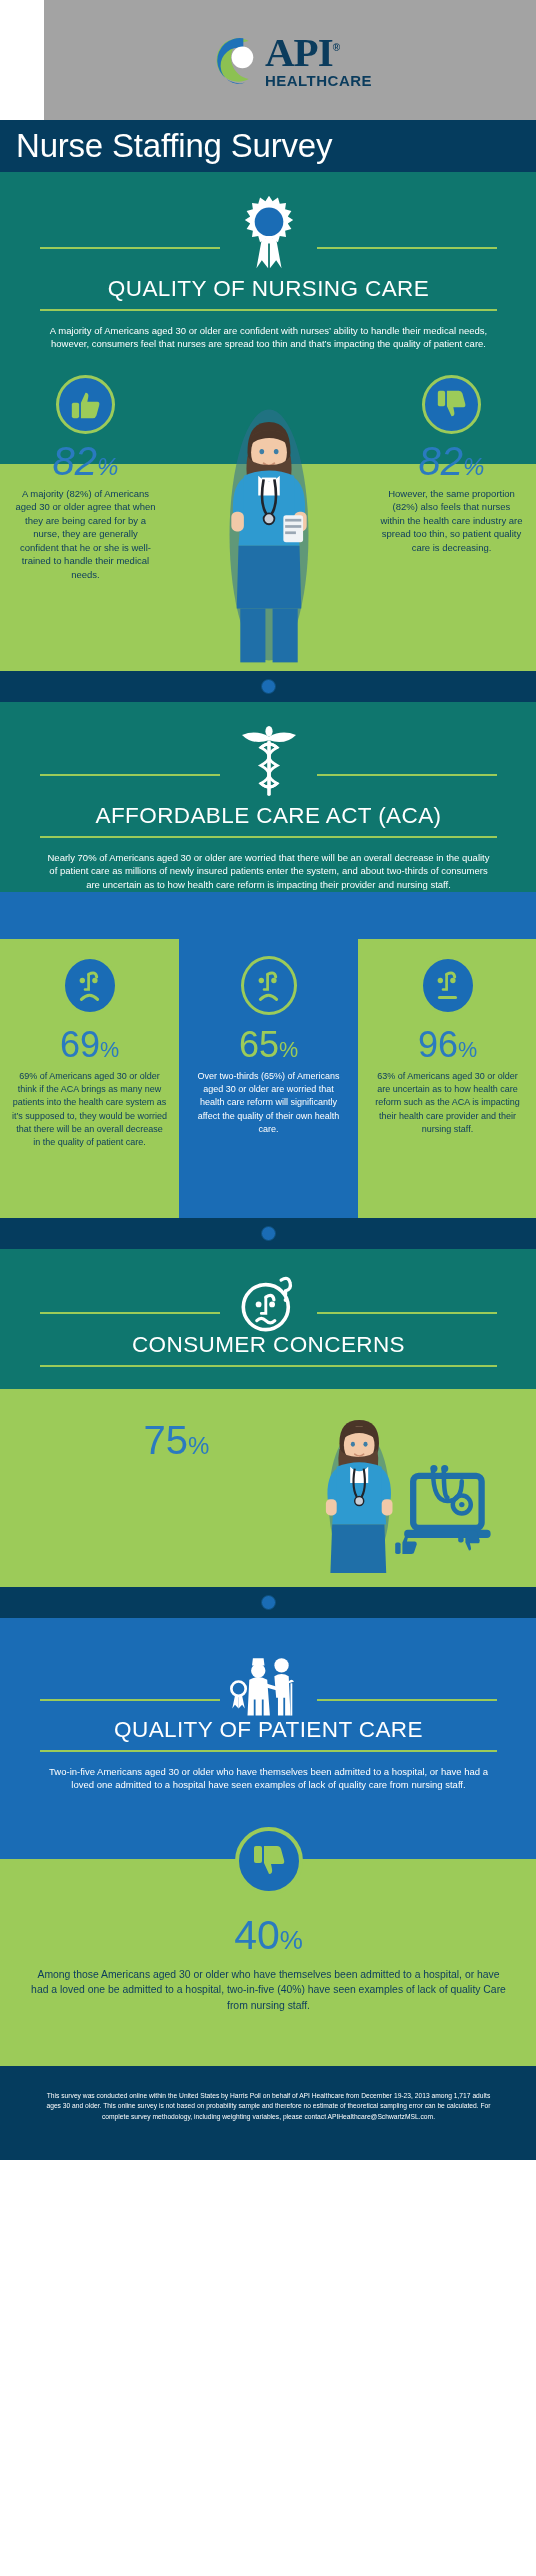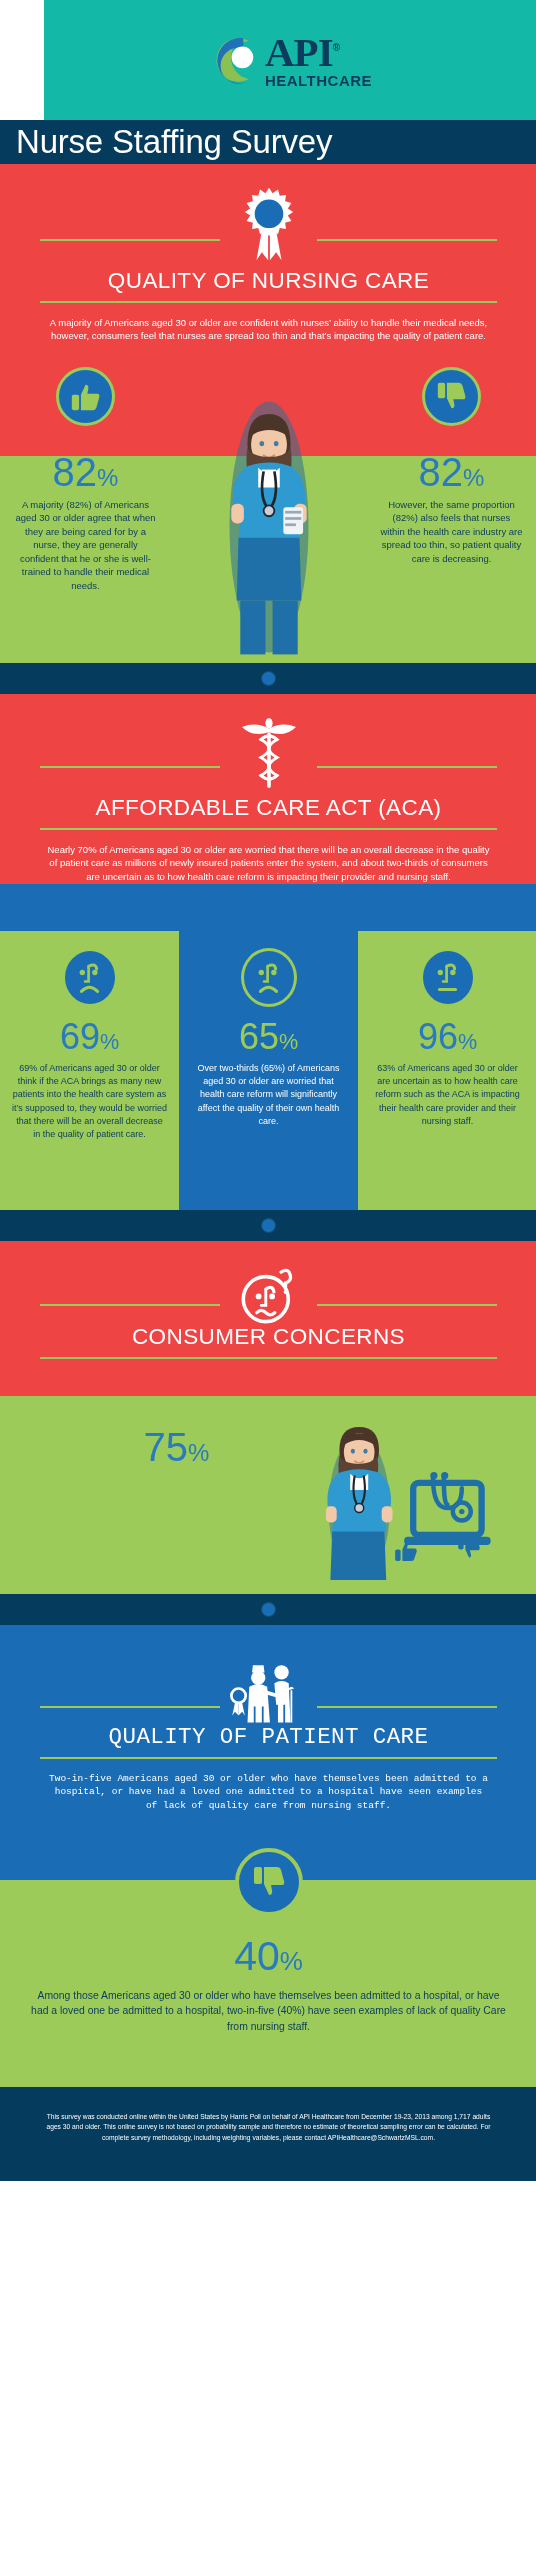--- a/index.html
+++ b/index.html
@@ -5,34 +5,34 @@
   * { margin:0; padding:0; box-sizing:border-box; }
   html, body { background:#ffffff; }
   body {
     width:537px;
     font-family:"Liberation Sans", sans-serif;
     -webkit-font-smoothing:antialiased;
   }
   .page { width:537px; position:relative; overflow:hidden; }
 
   
-  .logo-bar { background:#14b8a6; height:120px; display:flex; align-items:center; justify-content:center;margin-left:44px; }
+  .logo-bar { background:#a3a3a3; height:120px; display:flex; align-items:center; justify-content:center;margin-left:44px; }
   .logo { display:flex; align-items:center; gap:3.6px; }
   .logo-mark { width:56px; height:56px; position:relative; flex:none; }
   .logo-text { display:flex; flex-direction:column; line-height:1; margin-left:-3.6px; }
   .logo-api { font-family:"Liberation Serif", serif; font-weight:bold; font-size:41px; color:#0b3c5d; letter-spacing:-0.9px; position:relative; }
   .logo-reg { font-size:10px; vertical-align:super; font-family:"Liberation Sans", sans-serif; }
   .logo-sub { font-family:"Liberation Sans", sans-serif; font-weight:bold; font-size:15px; color:#0b3c5d; letter-spacing:0.5px; margin-top:0.9px; }
 
   
-  .title-band { background:#053c5e; height:44px; display:flex; align-items:center; padding-left:16px; }
+  .title-band { background:#053c5e; height:52px; display:flex; align-items:center; padding-left:16px; }
   .title-band h1 { color:#ffffff; font-size:33px; font-weight:normal; letter-spacing:-0.2px; }
 
   
-  .sec-blue { background:#ef4444; }
+  .sec-blue { background:#0f766e; }
   .sec-green { background:#9ccb59; }
   .divider-band { background:#053c5e; height:31px; display:flex; align-items:center; justify-content:center; }
   .dot { width:15.3px; height:15.3px; border-radius:50%; background:#1a6cb5; border:1.8px solid #0e4f7c; }
 
   .sec-icon { display:flex; justify-content:center; padding-top:21.6px; }
   .rule-row { display:flex; align-items:center; justify-content:center; gap:0; margin-top:-23.4px; }
   .rule { height:1.8px; background:#9ccb59; flex:1; }
   .rule-gap { width:97px; }
   .sec-head { text-align:center; color:#ffffff; font-size:22.5px; font-weight:normal; letter-spacing:0.4px; margin-top:3.6px; }
   .sec-underline { height:1.8px; background:#9ccb59; margin:7.2px 40px 0 40px; }
@@ -40,21 +40,21 @@
 
   
   .s1 { position:relative; }
   .s1-blue { height:113px; }
   .s1-green { height:207px; }
   .s1-cols { position:absolute; left:0; right:0; top:0; display:flex; }
   .s1-col { width:171px; text-align:center; }
   .s1-col.right { margin-left:auto; }
   .s1-icon-wrap { display:flex; justify-content:center; padding-top:23.4px; }
   .circ-icon { width:59px; height:59px; border-radius:50%; border:3.6px solid #9ccb59; background:#1a6cb5; display:flex; align-items:center; justify-content:center; }
-  .big-num { font-size:40px; color:#2a7ac0; line-height:1; margin-top:26px; font-weight:normal; }
+  .big-num { font-size:40px; color:#2a7ac0; line-height:1; margin-top:7px; font-weight:normal;font-style:italic; }
   .big-num .pct { font-size:24px; }
   .stat-body { color:#0b3c5d; font-size:9.5px; line-height:1.42; padding:6.3px 14.4px 0 14.4px; }
 
   .nurse-holder { position:absolute; left:0; right:0; top:49px; display:flex; justify-content:center; pointer-events:none; }
 
   
   .s2-stats { position:relative; }
   .s2-bg { display:flex; height:279px; }
   .s2-bg .band { flex:1; }
   .s2-bg .band.b-green { background:#9ccb59; }
@@ -75,21 +75,21 @@
   
   .s3-green { background:#9ccb59; position:relative; height:198px; }
   .s3-inner { display:flex;padding-left:28px; }
   .s3-left { width:297px; text-align:center; padding-top:31px; }
   .s3-num { font-size:40px; color:#2a7ac0; line-height:1; }
   .s3-num .pct { font-size:24px; }
   .s3-body { color:#0b3c5d; font-size:9.5px; line-height:1.45; padding:7.2px 36px 0 31px; }
   .s3-art { position:absolute; right:23.4px; top:21.6px; }
 
   
-  .s4-blue { background:#1a6cb5; position:relative;font-family:Liberation Mono, monospace; }
+  .s4-blue { background:#1a6cb5; position:relative; }
   .s4-green { background:#9ccb59; height:207px; text-align:center; }
   .s4-thumb-holder { position:absolute; left:0; right:0; bottom:-36px; display:flex; justify-content:center; z-index:3; }
   .s4-num { font-size:41px; color:#2a7ac0; line-height:1; padding-top:56px; }
   .s4-num .pct { font-size:26px; }
   .s4-body { color:#0b3c5d; font-size:10.4px; line-height:1.5; padding:10.8px 31px 0 31px; }
 
   
   .footer { background:#053c5e; padding:25px 41px 38px 41px; }
   .footer p { color:#ffffff; font-size:6.7px; line-height:1.55; text-align:center; }
 </style>
@@ -293,21 +293,21 @@
         <div class="s2-body body-navy">63% of Americans aged 30 or older are uncertain as to how health care reform such as the ACA is impacting their health care provider and their nursing staff.</div>
       </div>
 
     </div>
   </div>
 
   <div class="divider-band">
     <span class="dot"></span>
   </div>
 
-  <div class="sec-blue" style="padding-bottom:37px">
+  <div class="sec-blue" style="padding-bottom:22px">
     <div class="sec-icon">
       <svg width="63" height="65" viewBox="0 0 70 72">
         <circle cx="32" cy="40" r="25" fill="none" stroke="#ffffff" stroke-width="4"></circle>
         <circle cx="24" cy="37" r="3.2" fill="#ffffff"></circle>
         <circle cx="39" cy="37" r="3.2" fill="#ffffff"></circle>
         <path d="M32 29 q8-5 9 3" stroke="#ffffff" stroke-width="3.6" fill="none" stroke-linecap="round"></path>
         <path d="M32 30 l0 17 l-5 0" stroke="#ffffff" stroke-width="3.2" fill="none" stroke-linecap="round"></path>
         <path d="M22 55 q5-5 10 0 q5 5 10 0" stroke="#ffffff" stroke-width="3.6" fill="none" stroke-linecap="round"></path>
         <path d="M49 10 q8-5 10 3 q2 7-5 9 l0 4" stroke="#ffffff" stroke-width="3.6" fill="none" stroke-linecap="round"></path>
         <circle cx="54" cy="32" r="2.2" fill="#ffffff"></circle>

